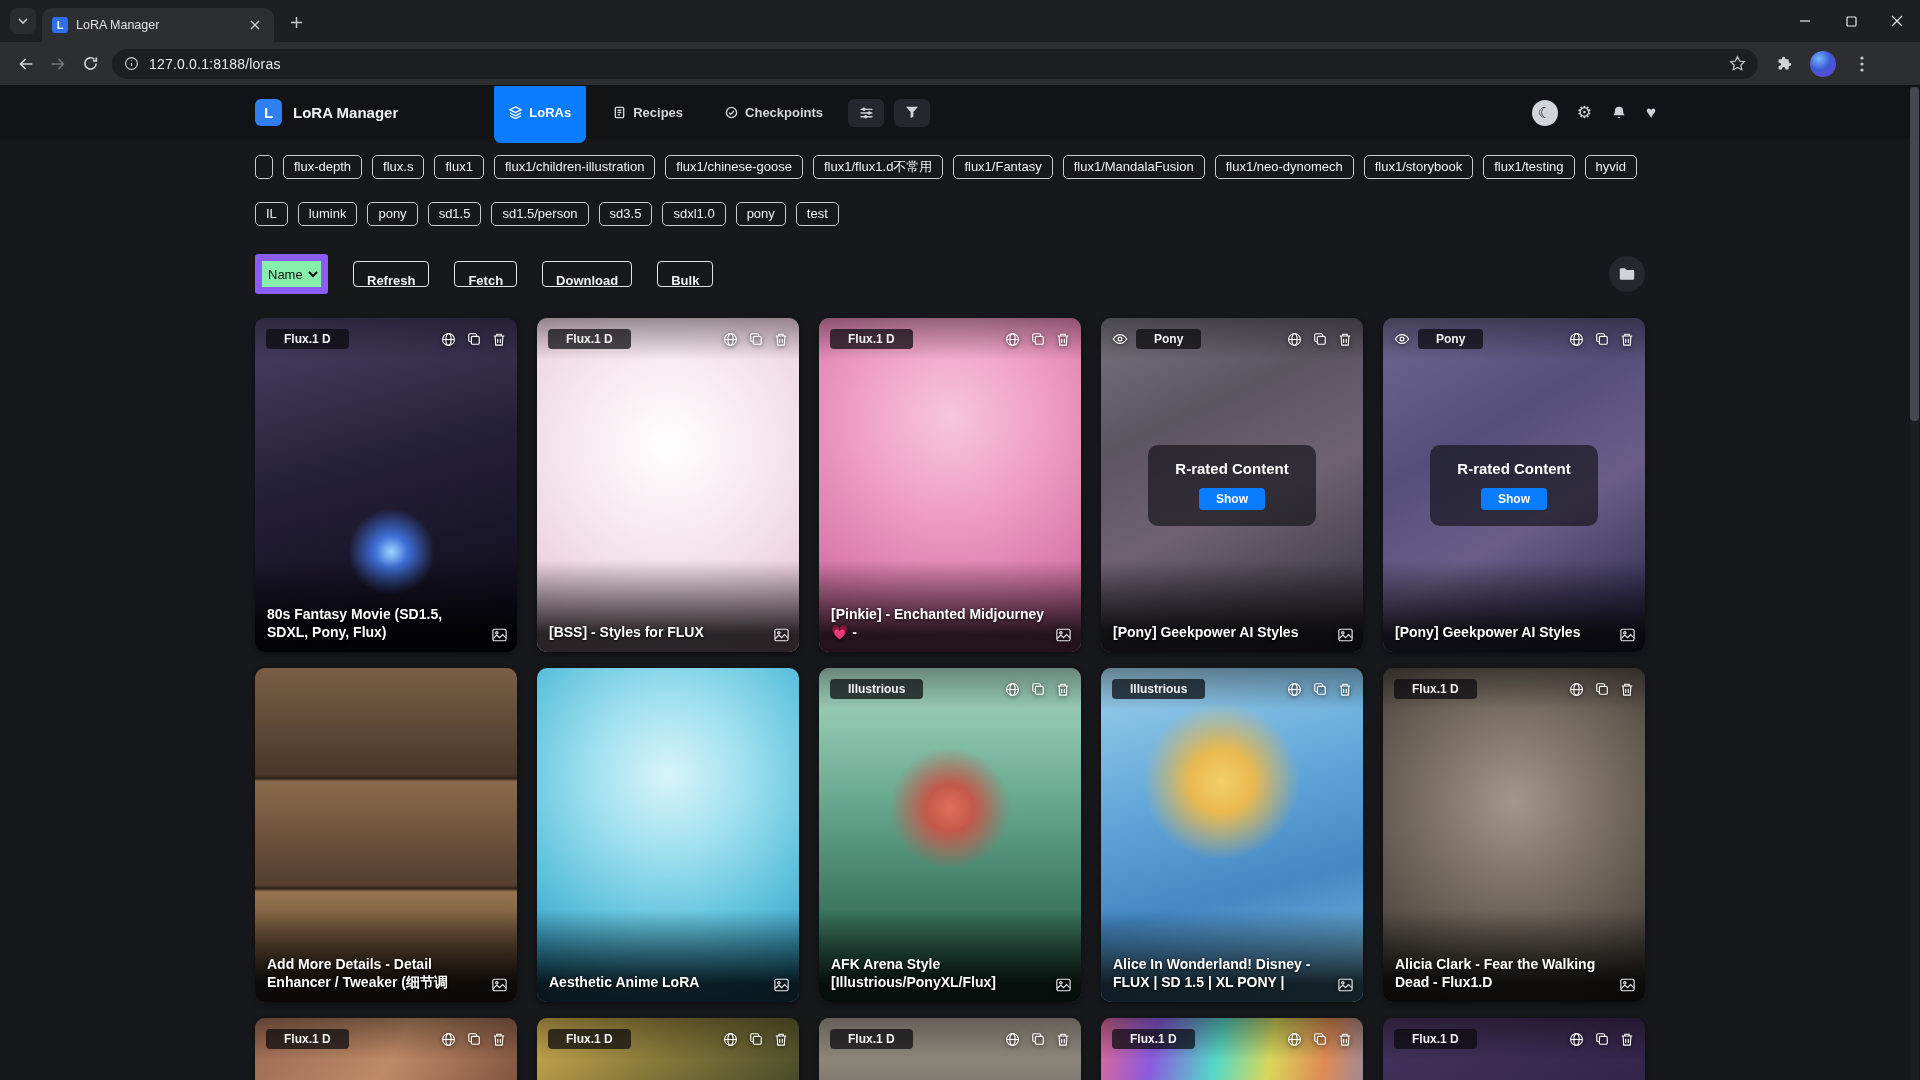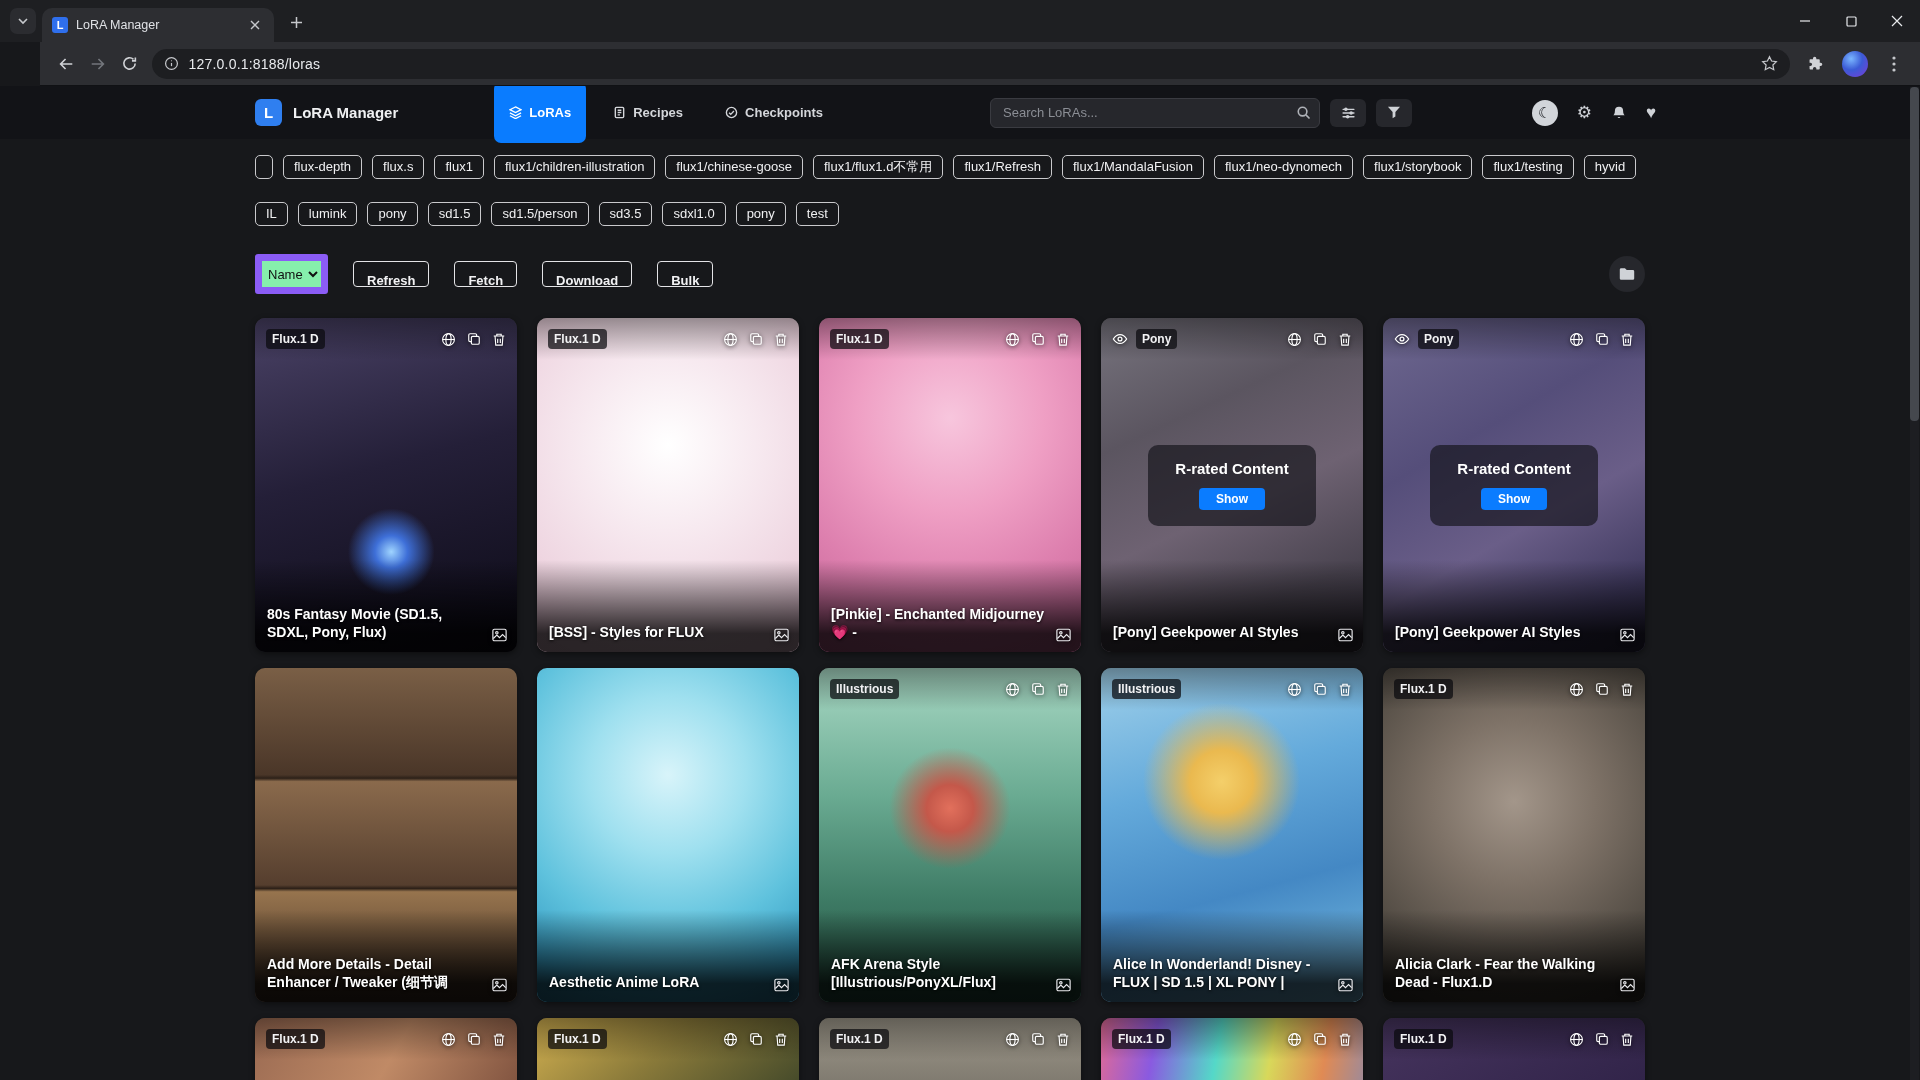--- a/index.html
+++ b/index.html
@@ -18,21 +18,21 @@
     font-size:11px; font-weight:bold; display:flex; align-items:center; justify-content:center; }
   .tab-title { margin-left:8px; white-space:nowrap; overflow:hidden; flex:1; }
   .tab-close { width:18px; height:18px; border-radius:50%; color:#c6c8cc;
     display:flex; align-items:center; justify-content:center; }
   .new-tab { width:28px; height:28px; margin:0 0 6px 8px; color:#c6c8cc;
     display:flex; align-items:center; justify-content:center; border-radius:50%; }
   .win-controls { margin-left:auto; display:flex; height:42px; }
   .win-btn { width:46px; height:42px; display:flex; align-items:center; justify-content:center; color:#e8eaed; }
 
   .navbar { height:44px; background:#2d2e32; display:flex; align-items:center;
-    padding:0 10px; border-bottom:1px solid #101114;margin-left:40px; }
+    padding:0 10px; border-bottom:1px solid #101114; }
   .nav-ic { width:32px; height:32px; border-radius:50%; display:flex; align-items:center;
     justify-content:center; color:#d0d2d6; }
   .nav-ic.fwd { color:#73767c; }
   .omnibox { width:1646px; height:30px; margin-left:6px; border-radius:15px; background:#1d1e21;
     display:flex; align-items:center; padding:0 12px; color:#e8eaed; font-size:14px; }
   .omnibox .url { margin-left:10px; letter-spacing:.2px; }
   .omni-star { margin-left:auto; color:#c6c8cc; }
   .chrome-right { display:flex; align-items:center; gap:10px; margin-left:10px; }
   .avatar { width:26px; height:26px; border-radius:50%;
     background:radial-gradient(circle at 35% 30%, #7ab6ff 0%, #3b5bd6 45%, #7a3bd6 100%); }
@@ -78,21 +78,21 @@
 
   .grid { margin-top:24px; display:grid; grid-template-columns:repeat(5, 262px); gap:16px 20px; width:1390px; }
   .card { height:334px; border-radius:10px; position:relative; overflow:hidden; background:#222;
     box-shadow:0 2px 6px rgba(0,0,0,.45); cursor:pointer; }
   .card-art { position:absolute; inset:0; }
   .card-bottom-shade { position:absolute; left:0; right:0; bottom:0; height:92px;
     background:linear-gradient(180deg, rgba(0,0,0,0) 0%, rgba(0,0,0,.82) 80%); }
   .card-top { position:absolute; top:0; left:0; right:0; height:42px; padding:9px 11px;
     display:flex; align-items:center; gap:8px;
     background:linear-gradient(180deg, rgba(0,0,0,.38) 0%, rgba(0,0,0,0) 100%); }
-  .badge { background:rgba(10,10,14,.72); padding:3px 6px; border-radius:4px; font-size:12px;
+  .badge { background:rgba(10,10,14,.72); padding:3px 18px; border-radius:4px; font-size:12px;
     font-weight:600; color:#f2f2f4; white-space:nowrap; }
   .eye { color:#fff; filter:drop-shadow(0 1px 2px rgba(0,0,0,.7)); }
   .top-icons { margin-left:auto; display:flex; gap:11px; color:#fff;
     filter:drop-shadow(0 1px 2px rgba(0,0,0,.7)); }
   .card-title { position:absolute; bottom:10px; left:12px; right:36px; color:#fff; font-size:14px;
     font-weight:bold; line-height:1.28; text-shadow:0 1px 3px rgba(0,0,0,.85); }
   .img-ic { position:absolute; bottom:10px; right:10px; color:#ececef;
     filter:drop-shadow(0 1px 2px rgba(0,0,0,.7)); }
   .nsfw-overlay { position:absolute; inset:0; display:flex; align-items:center; justify-content:center; }
   .nsfw-box { background:rgba(18,18,24,.66); border-radius:10px; padding:15px 22px 16px;
@@ -219,29 +219,20 @@
       </span>
       <span class="nav-pill">
         <svg width="13" height="13" viewBox="0 0 14 14" fill="none" stroke="currentColor" stroke-width="1.5">
             <circle cx="7" cy="7" r="5.5"></circle>
             <path d="M4.4 7.2l1.8 1.8 3.4-3.6"></path>
           </svg>
         <span>Checkpoints</span>
       </span>
     </div>
 
-    <div class="search-wrap">
-      <input class="search-input" type="text" placeholder="Search LoRAs..." style="">
-      <span class="search-ic icon">
-        <svg width="15" height="15" viewBox="0 0 16 16" fill="none" stroke="currentColor" stroke-width="1.7">
-            <circle cx="7" cy="7" r="4.6"></circle>
-            <path d="M10.6 10.6L14.4 14.4"></path>
-          </svg>
-      </span>
-    </div>
 
     <span class="hdr-sq">
       <svg width="15" height="14" viewBox="0 0 16 16" fill="currentColor">
           <rect x="1" y="3" width="14" height="1.6" rx=".8"></rect>
           <rect x="1" y="7.2" width="14" height="1.6" rx=".8"></rect>
           <rect x="1" y="11.4" width="14" height="1.6" rx=".8"></rect>
           <circle cx="5" cy="3.8" r="2"></circle>
           <circle cx="11" cy="8" r="2"></circle>
           <circle cx="7" cy="12.2" r="2"></circle>
         </svg>
@@ -282,21 +273,21 @@
         <span class="tag">
     <span>flux1/children-illustration</span>
   </span>
         <span class="tag">
     <span>flux1/chinese-goose</span>
   </span>
         <span class="tag">
     <span>flux1/flux1.d不常用</span>
   </span>
         <span class="tag">
-    <span>flux1/Refresh</span>
+    <span>flux1/Fantasy</span>
   </span>
         <span class="tag">
     <span>flux1/MandalaFusion</span>
   </span>
         <span class="tag">
     <span>flux1/neo-dynomech</span>
   </span>
         <span class="tag">
     <span>flux1/storybook</span>
   </span>

